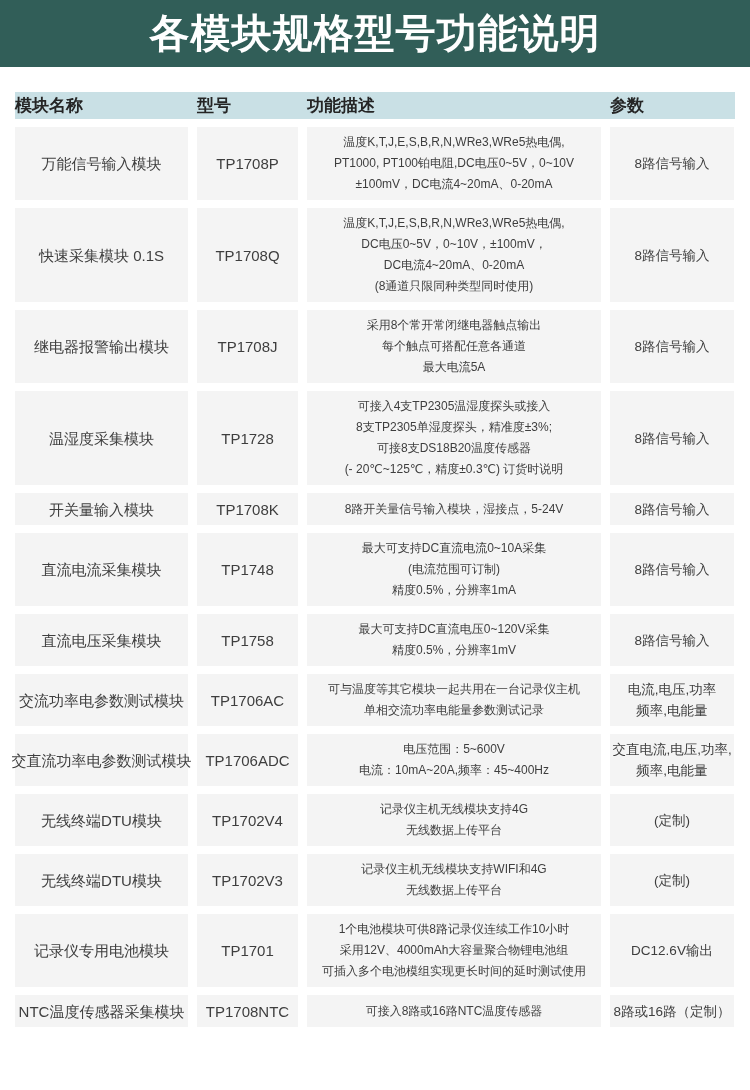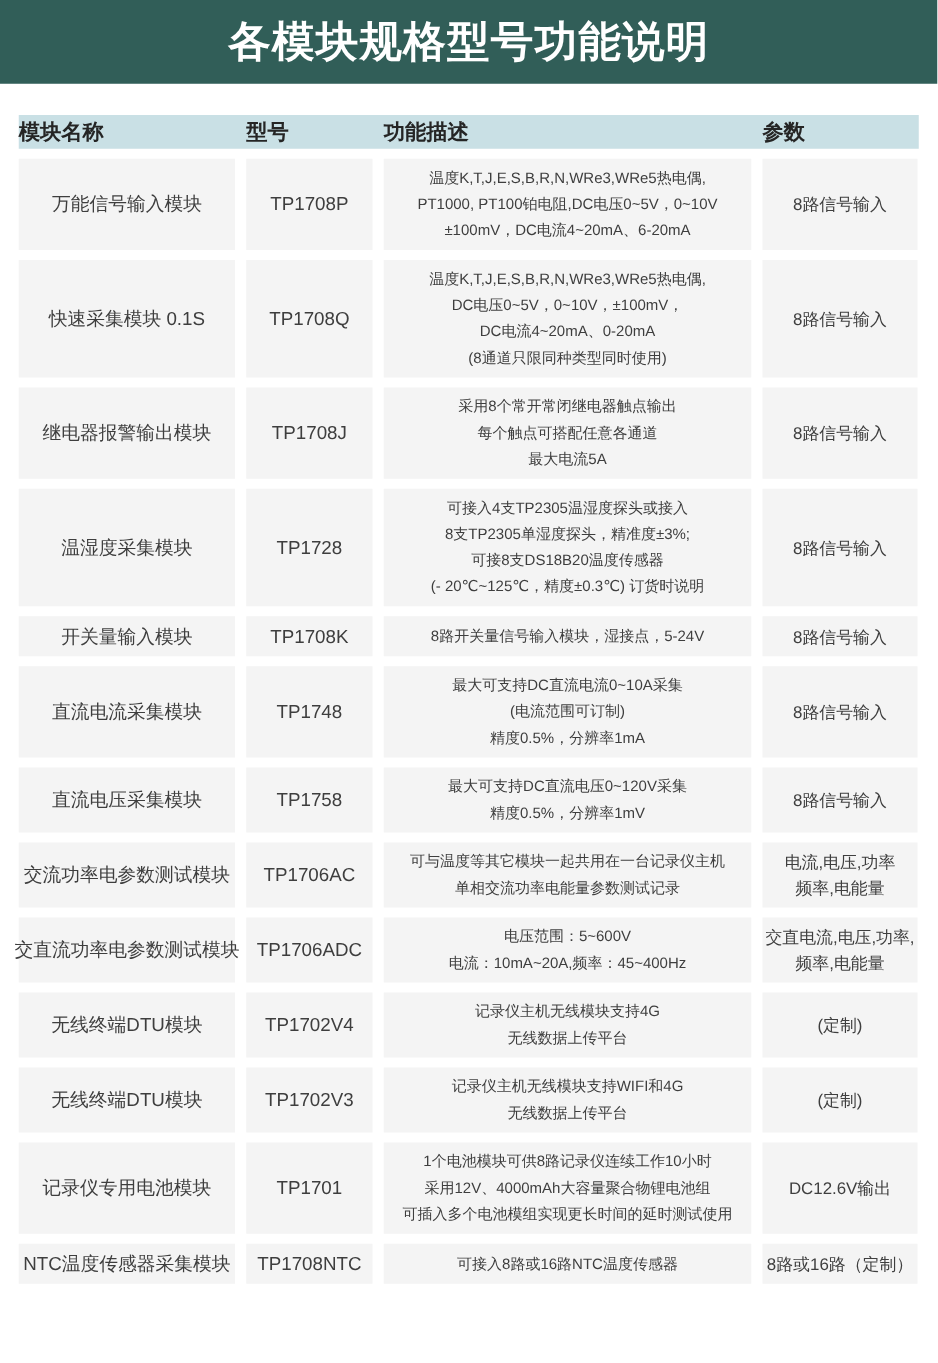--- a/index.html
+++ b/index.html
@@ -17,21 +17,21 @@
     font-family:"Liberation Sans","DejaVu Sans",sans-serif;
     color:var(--text);
   }
   .page-header{
     width:750px;height:67px;
     background:var(--teal);
     display:flex;align-items:center;justify-content:center;
   }
   .page-title{
     color:#ffffff;
-    font-size:34px;
+    font-size:40px;
     font-weight:700;
     letter-spacing:1px;
   }
   .table-wrap{
     width:720px;
     margin:25px 15px 0 15px;
   }
   .grid-cols{
     display:grid;
     grid-template-columns:173px 101px 294px 124px;
@@ -87,21 +87,21 @@
     <div class="th">参数</div>
   </div>
   <div class="table-body grid-cols">
       <div class="trow"><div class="cell name">
           <div class="line">万能信号输入模块</div>
         </div><div class="cell model">
           <div class="line">TP1708P</div>
         </div><div class="cell desc">
           <div class="line">温度K,T,J,E,S,B,R,N,WRe3,WRe5热电偶,</div>
           <div class="line">PT1000, PT100铂电阻,DC电压0~5V，0~10V</div>
-          <div class="line">±100mV，DC电流4~20mA、6-20mA</div>
+          <div class="line">±100mV，DC电流4~20mA、0-20mA</div>
         </div><div class="cell params">
           <div class="line">8路信号输入</div>
         </div></div>
       <div class="trow"><div class="cell name">
           <div class="line">快速采集模块  0.1S</div>
         </div><div class="cell model">
           <div class="line">TP1708Q</div>
         </div><div class="cell desc">
           <div class="line">温度K,T,J,E,S,B,R,N,WRe3,WRe5热电偶,</div>
           <div class="line">DC电压0~5V，0~10V，±100mV，</div>

